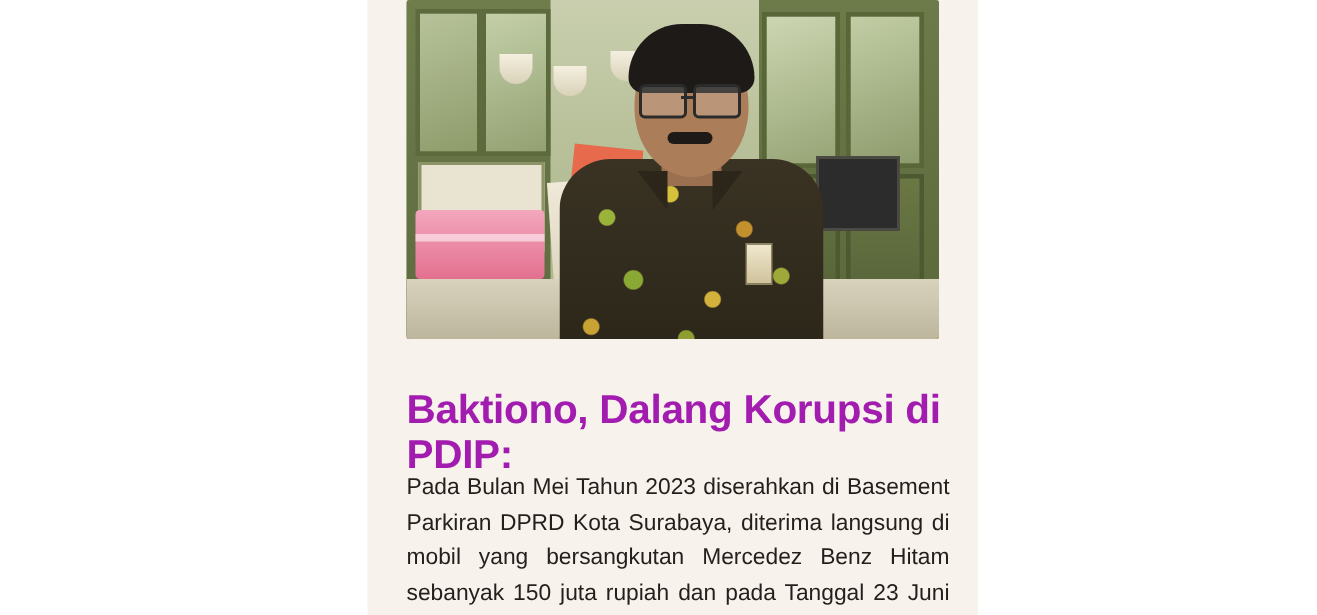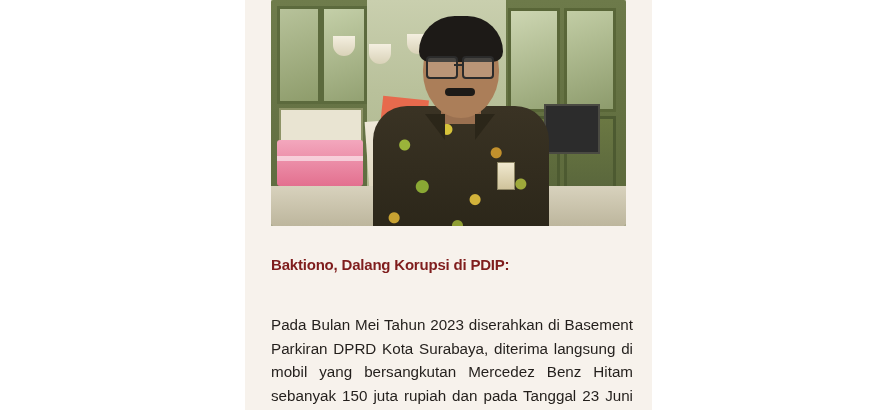--- a/index.html
+++ b/index.html
@@ -218,23 +218,23 @@
     background: linear-gradient(180deg,#f0e8cf,#cfc39b);
     border: 1px solid #8c8463;
   }
 
   
   .headline {
     position: absolute;
     left: 26px;
     top: 240px;
     width: 362px;
-    color: #7f1d1d;
+    color: #a21caf;
     font-weight: bold;
-    font-size: 15px;
+    font-size: 27px;
     line-height: 30px;
     letter-spacing: -0.2px;
   }
   .headline .line { display: block; }
   .body-text {
     position: absolute;
     left: 26px;
     top: 298px;
     width: 362px;
     color: #231f1c;

